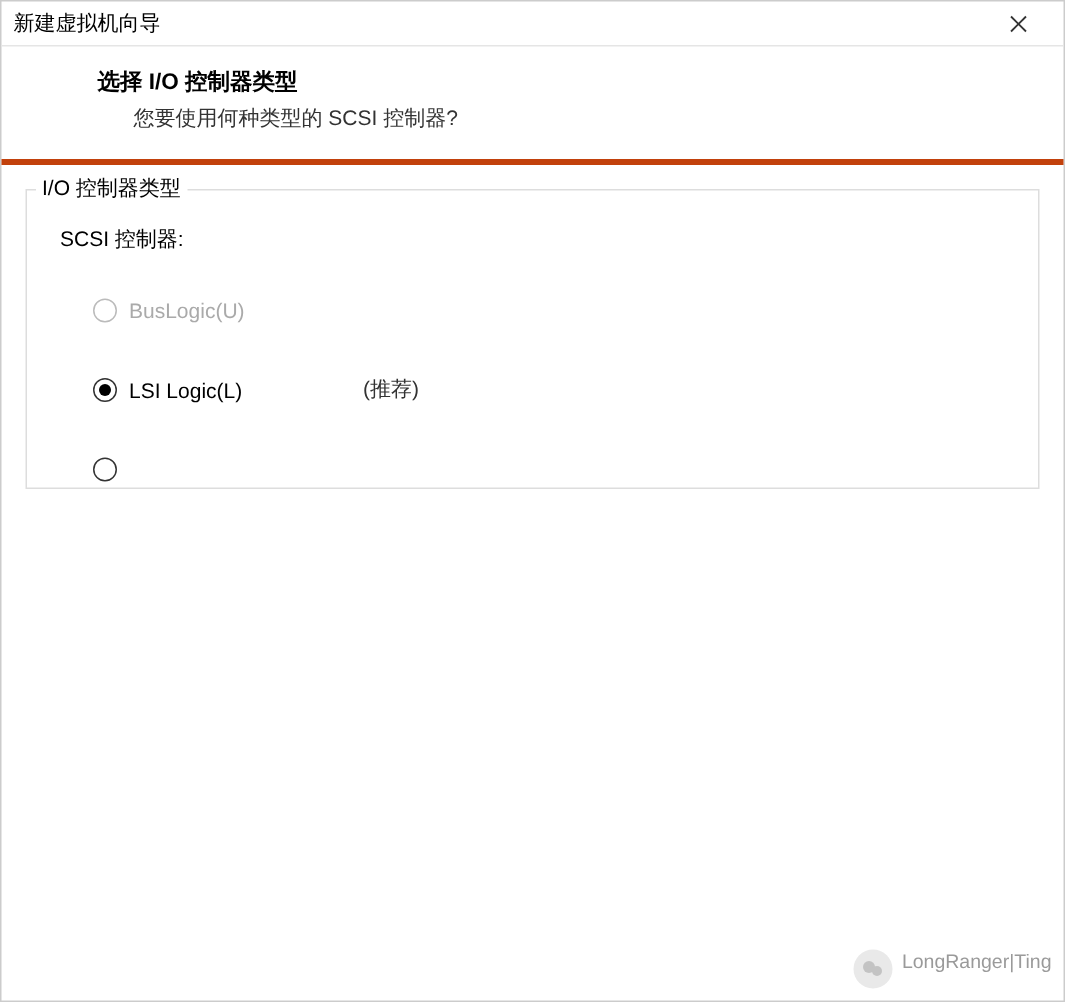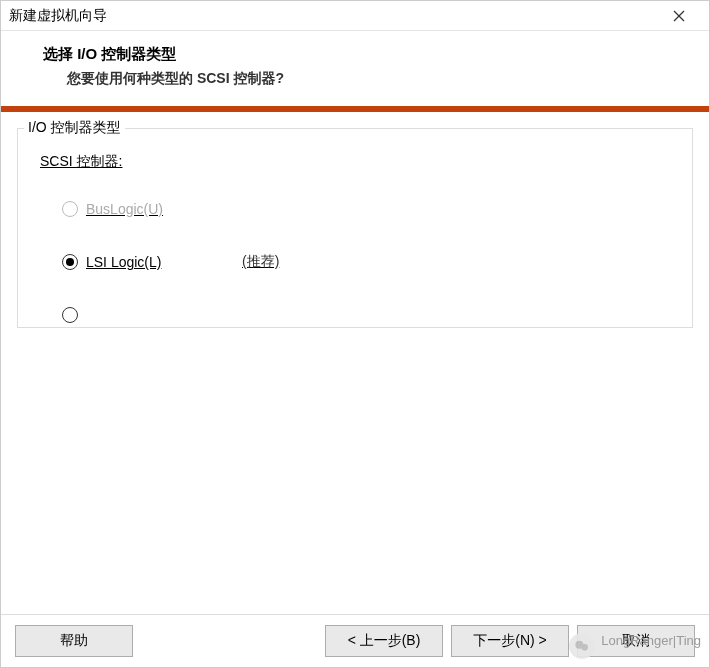--- a/index.html
+++ b/index.html
@@ -17,26 +17,26 @@
       padding: 4px 10px 4px 8px; border-bottom: 1px solid #e5e5e5;
       height: 30px;
     }
     .titlebar-text { font-size: 14px; color: #000; }
     .close-btn {
       width: 40px; height: 22px; display: flex; align-items: center; justify-content: center;
       cursor: default;
     }
     .close-btn svg { width: 12px; height: 12px; }
     .header {
-      padding: 14px 16px 18px 42px; border-bottom: 6px solid #c2410c;
+      padding: 14px 16px 18px 64px; border-bottom: 4px solid #c2410c;
     }
     .header-title { font-size: 15px; font-weight: bold; color: #000; margin-bottom: 6px; }
-    .header-subtitle { font-size: 14px; color: #333; padding-left: 24px; font-weight: bold; }
+    .header-subtitle { font-size: 14px; color: #333; padding-left: 24px; }
     .content {
-      flex: 1; padding: 16px 16px 0 16px; text-decoration: underline;
+      flex: 1; padding: 16px 16px 0 16px;
     }
     .fieldset {
       position: relative; border: 1px solid #ddd; padding: 18px 16px 22px 16px;
       height: 200px;
     }
     .legend {
       position: absolute; top: -10px; left: 6px; background: #fff;
       padding: 0 4px; font-size: 14px; color: #000;
     }
     .scsi-label { font-size: 14px; color: #000; margin: 6px 0 14px 6px; }
@@ -114,27 +114,20 @@
         <span class="radio-hint">(推荐)</span>
       </div>
 
       <div class="radio-row">
         <span class="radio"></span>
         <span class="radio-hint"></span>
       </div>
     </div>
   </div>
 
-  <div class="footer">
-    <button class="btn">帮助</button>
-    <div class="spacer"></div>
-    <button class="btn">&lt; 上一步(B)</button>
-    <button class="btn">下一步(N) &gt;</button>
-    <button class="btn">取消</button>
-  </div>
 
   <div class="watermark">
     <span class="bubble">
       <svg width="16" height="16" viewBox="0 0 24 24" fill="#bdbdbd">
           <circle cx="8" cy="10" r="6"></circle>
           <circle cx="16" cy="14" r="5"></circle>
         </svg>
     </span>
     <span>LongRanger|Ting</span>
   </div>

